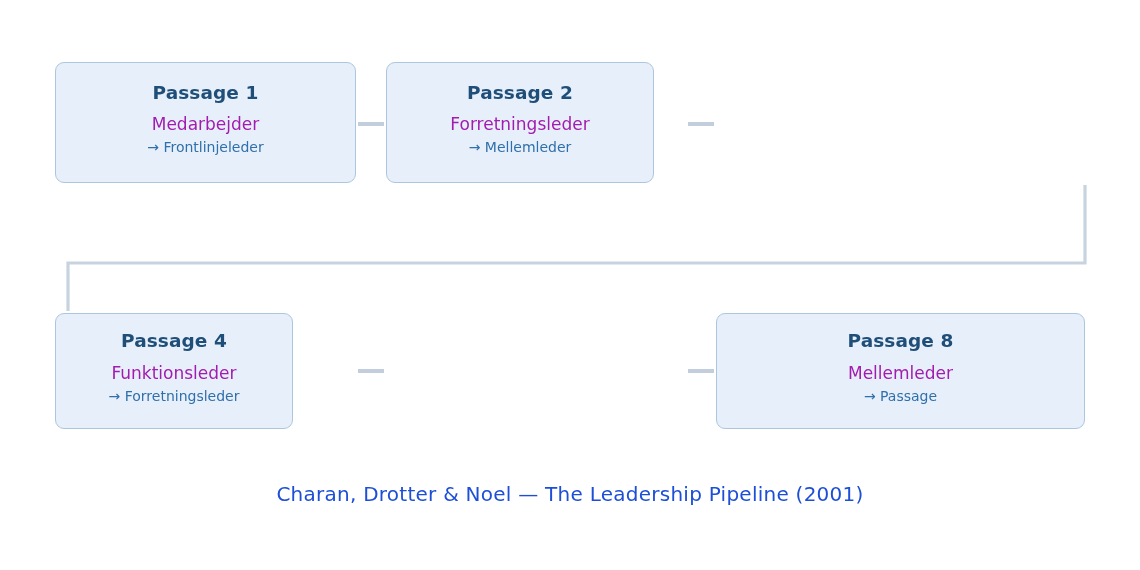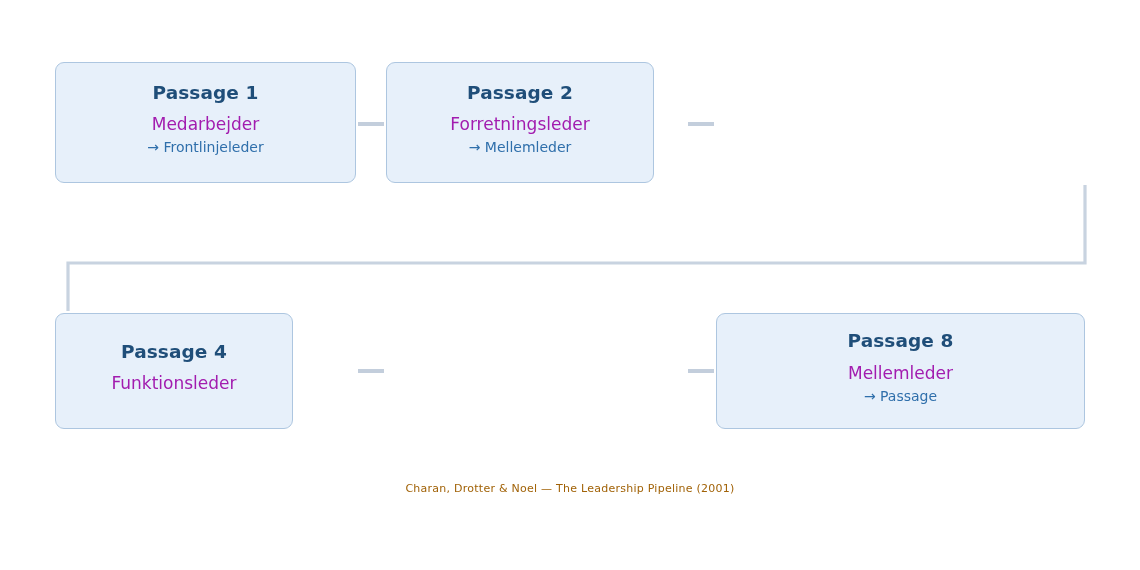--- a/index.html
+++ b/index.html
@@ -57,22 +57,22 @@
     font-size: 14px;
     color: #2f6fab;
     line-height: 1.55;
   }
   .caption {
     position: absolute;
     left: 0;
     top: 482px;
     width: 1140px;
     text-align: center;
-    font-size: 11px;
-    color: #a16207;
+    font-size: 20px;
+    color: #1d4ed8;
     letter-spacing: 0.25px;
   }
 </style>
 </head>
 <body>
 
 <div id="canvas">
 
   <svg class="wire-svg" viewBox="0 0 1140 570" width="1140" height="570" xmlns="http://www.w3.org/2000/svg">
     <line x1="358" y1="124" x2="384" y2="124" stroke="#c3cedc" stroke-width="4" stroke-linecap="butt"></line>
@@ -91,20 +91,21 @@
   <div class="node" style="left:386px; top:62px; width:268px; height:121px;">
     <div class="node-title">Passage 2</div>
     <div class="node-from">Forretningsleder</div>
     <div class="node-to">→ Mellemleder</div>
   </div>
 
 
   <div class="node" style="left:55px; top:313px; width:238px; height:116px;">
     <div class="node-title">Passage 4</div>
     <div class="node-from">Funktionsleder</div>
+    <div class="node-to">→ Forretningsleder</div>
   </div>
 
 
   <div class="node" style="left:716px; top:313px; width:369px; height:116px;">
     <div class="node-title">Passage 8</div>
     <div class="node-from">Mellemleder</div>
     <div class="node-to">→ Passage</div>
   </div>
 
   <div class="caption">Charan, Drotter &amp; Noel — The Leadership Pipeline (2001)</div>

